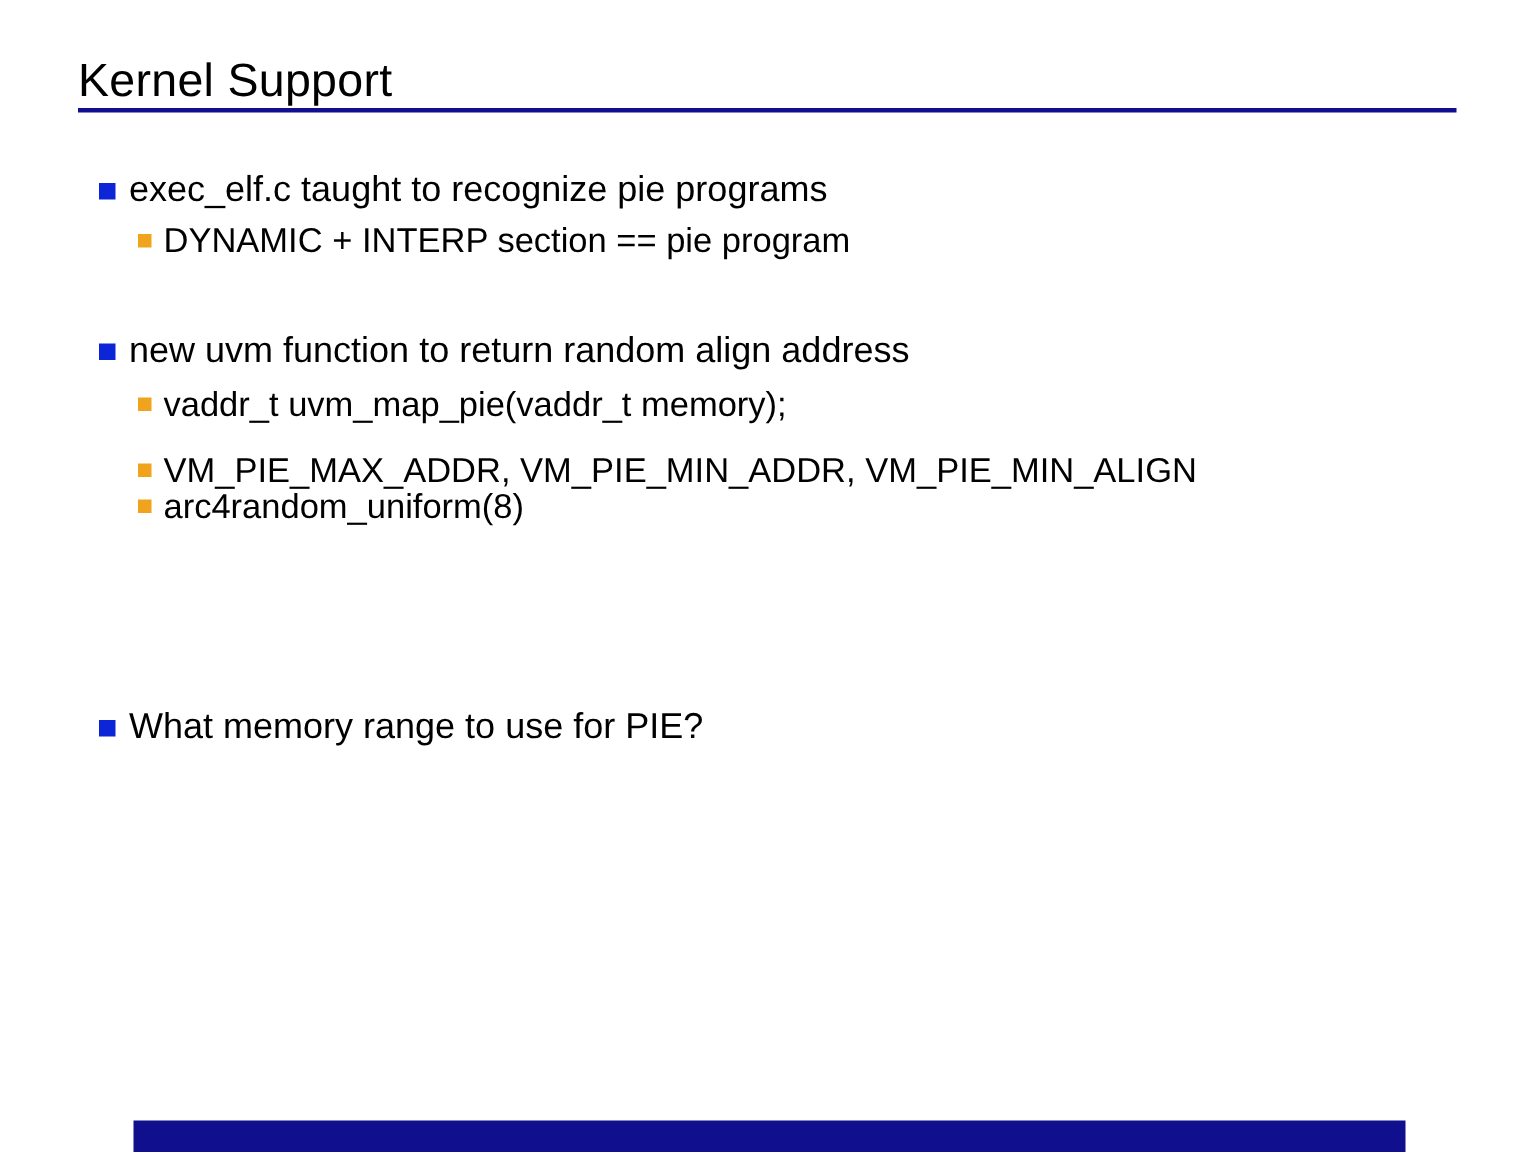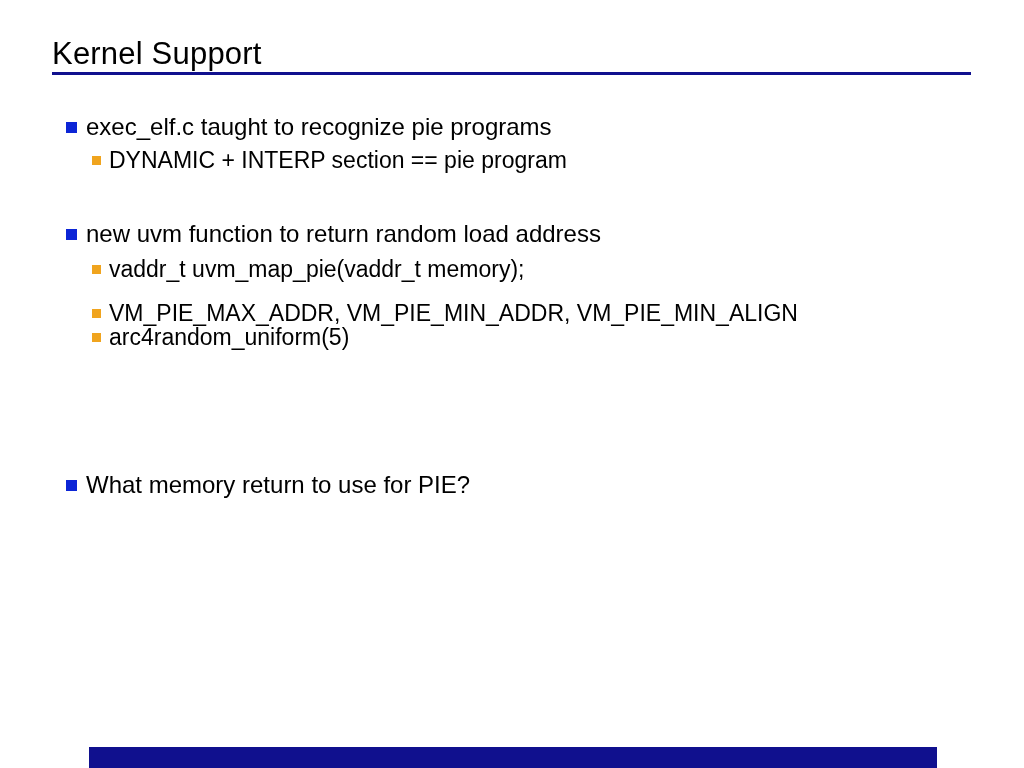--- a/index.html
+++ b/index.html
@@ -94,39 +94,39 @@
     <span class="txt">DYNAMIC + INTERP section == pie program</span>
   </div>
 
   <div class="line l1" style="top:112px">
     <span class="sq"></span>
     <span class="txt">exec_elf.c taught to recognize pie programs</span>
   </div>
 
   <div class="line l1" style="top:219px">
     <span class="sq"></span>
-    <span class="txt">new uvm function to return random load address</span>
+    <span class="txt">new uvm function to return random align address</span>
   </div>
 
   <div class="line l2" style="top:254px">
     <span class="sq"></span>
     <span class="txt">vaddr_t uvm_map_pie(vaddr_t memory);</span>
   </div>
 
   <div class="line l2" style="top:298px">
     <span class="sq"></span>
     <span class="txt">VM_PIE_MAX_ADDR, VM_PIE_MIN_ADDR, VM_PIE_MIN_ALIGN</span>
   </div>
 
   <div class="line l2" style="top:322px">
     <span class="sq"></span>
-    <span class="txt">arc4random_uniform(5)</span>
+    <span class="txt">arc4random_uniform(8)</span>
   </div>
 
 
   <div class="line l1" style="top:470px">
     <span class="sq"></span>
-    <span class="txt">What memory return to use for PIE?</span>
+    <span class="txt">What memory range to use for PIE?</span>
   </div>
 
   <div class="footer-bar"></div>
 
 </div>
 
 </body></html>

